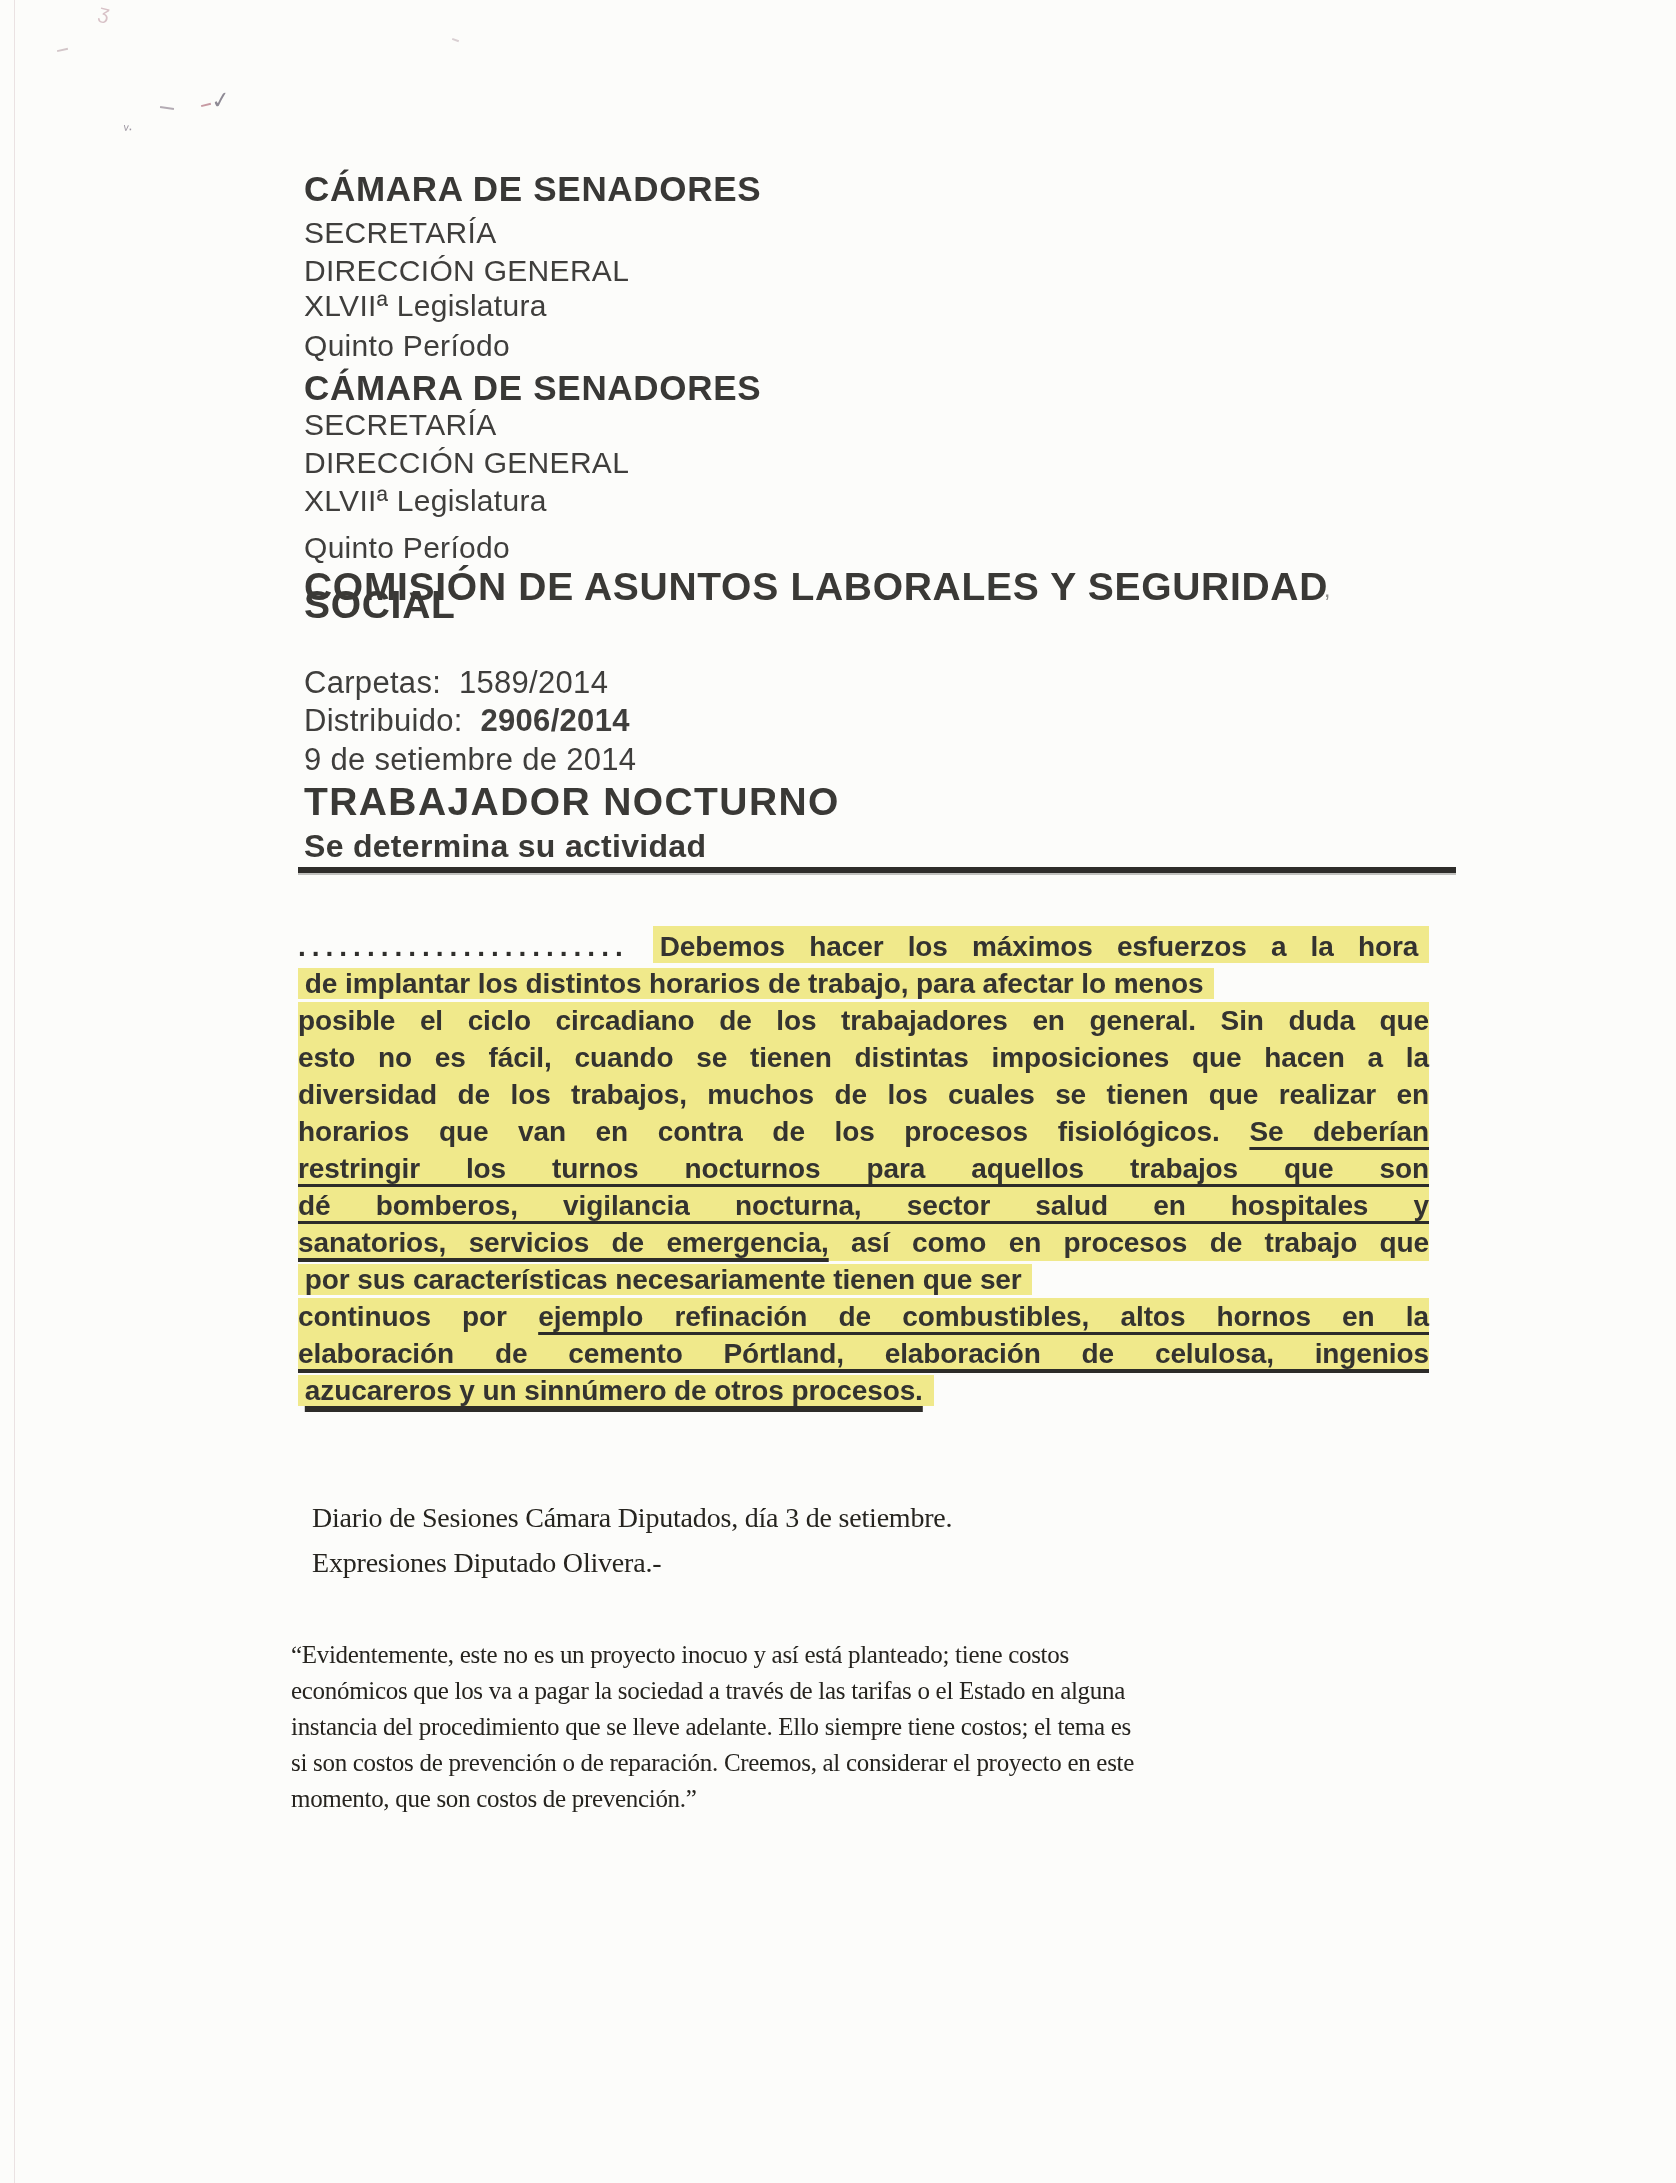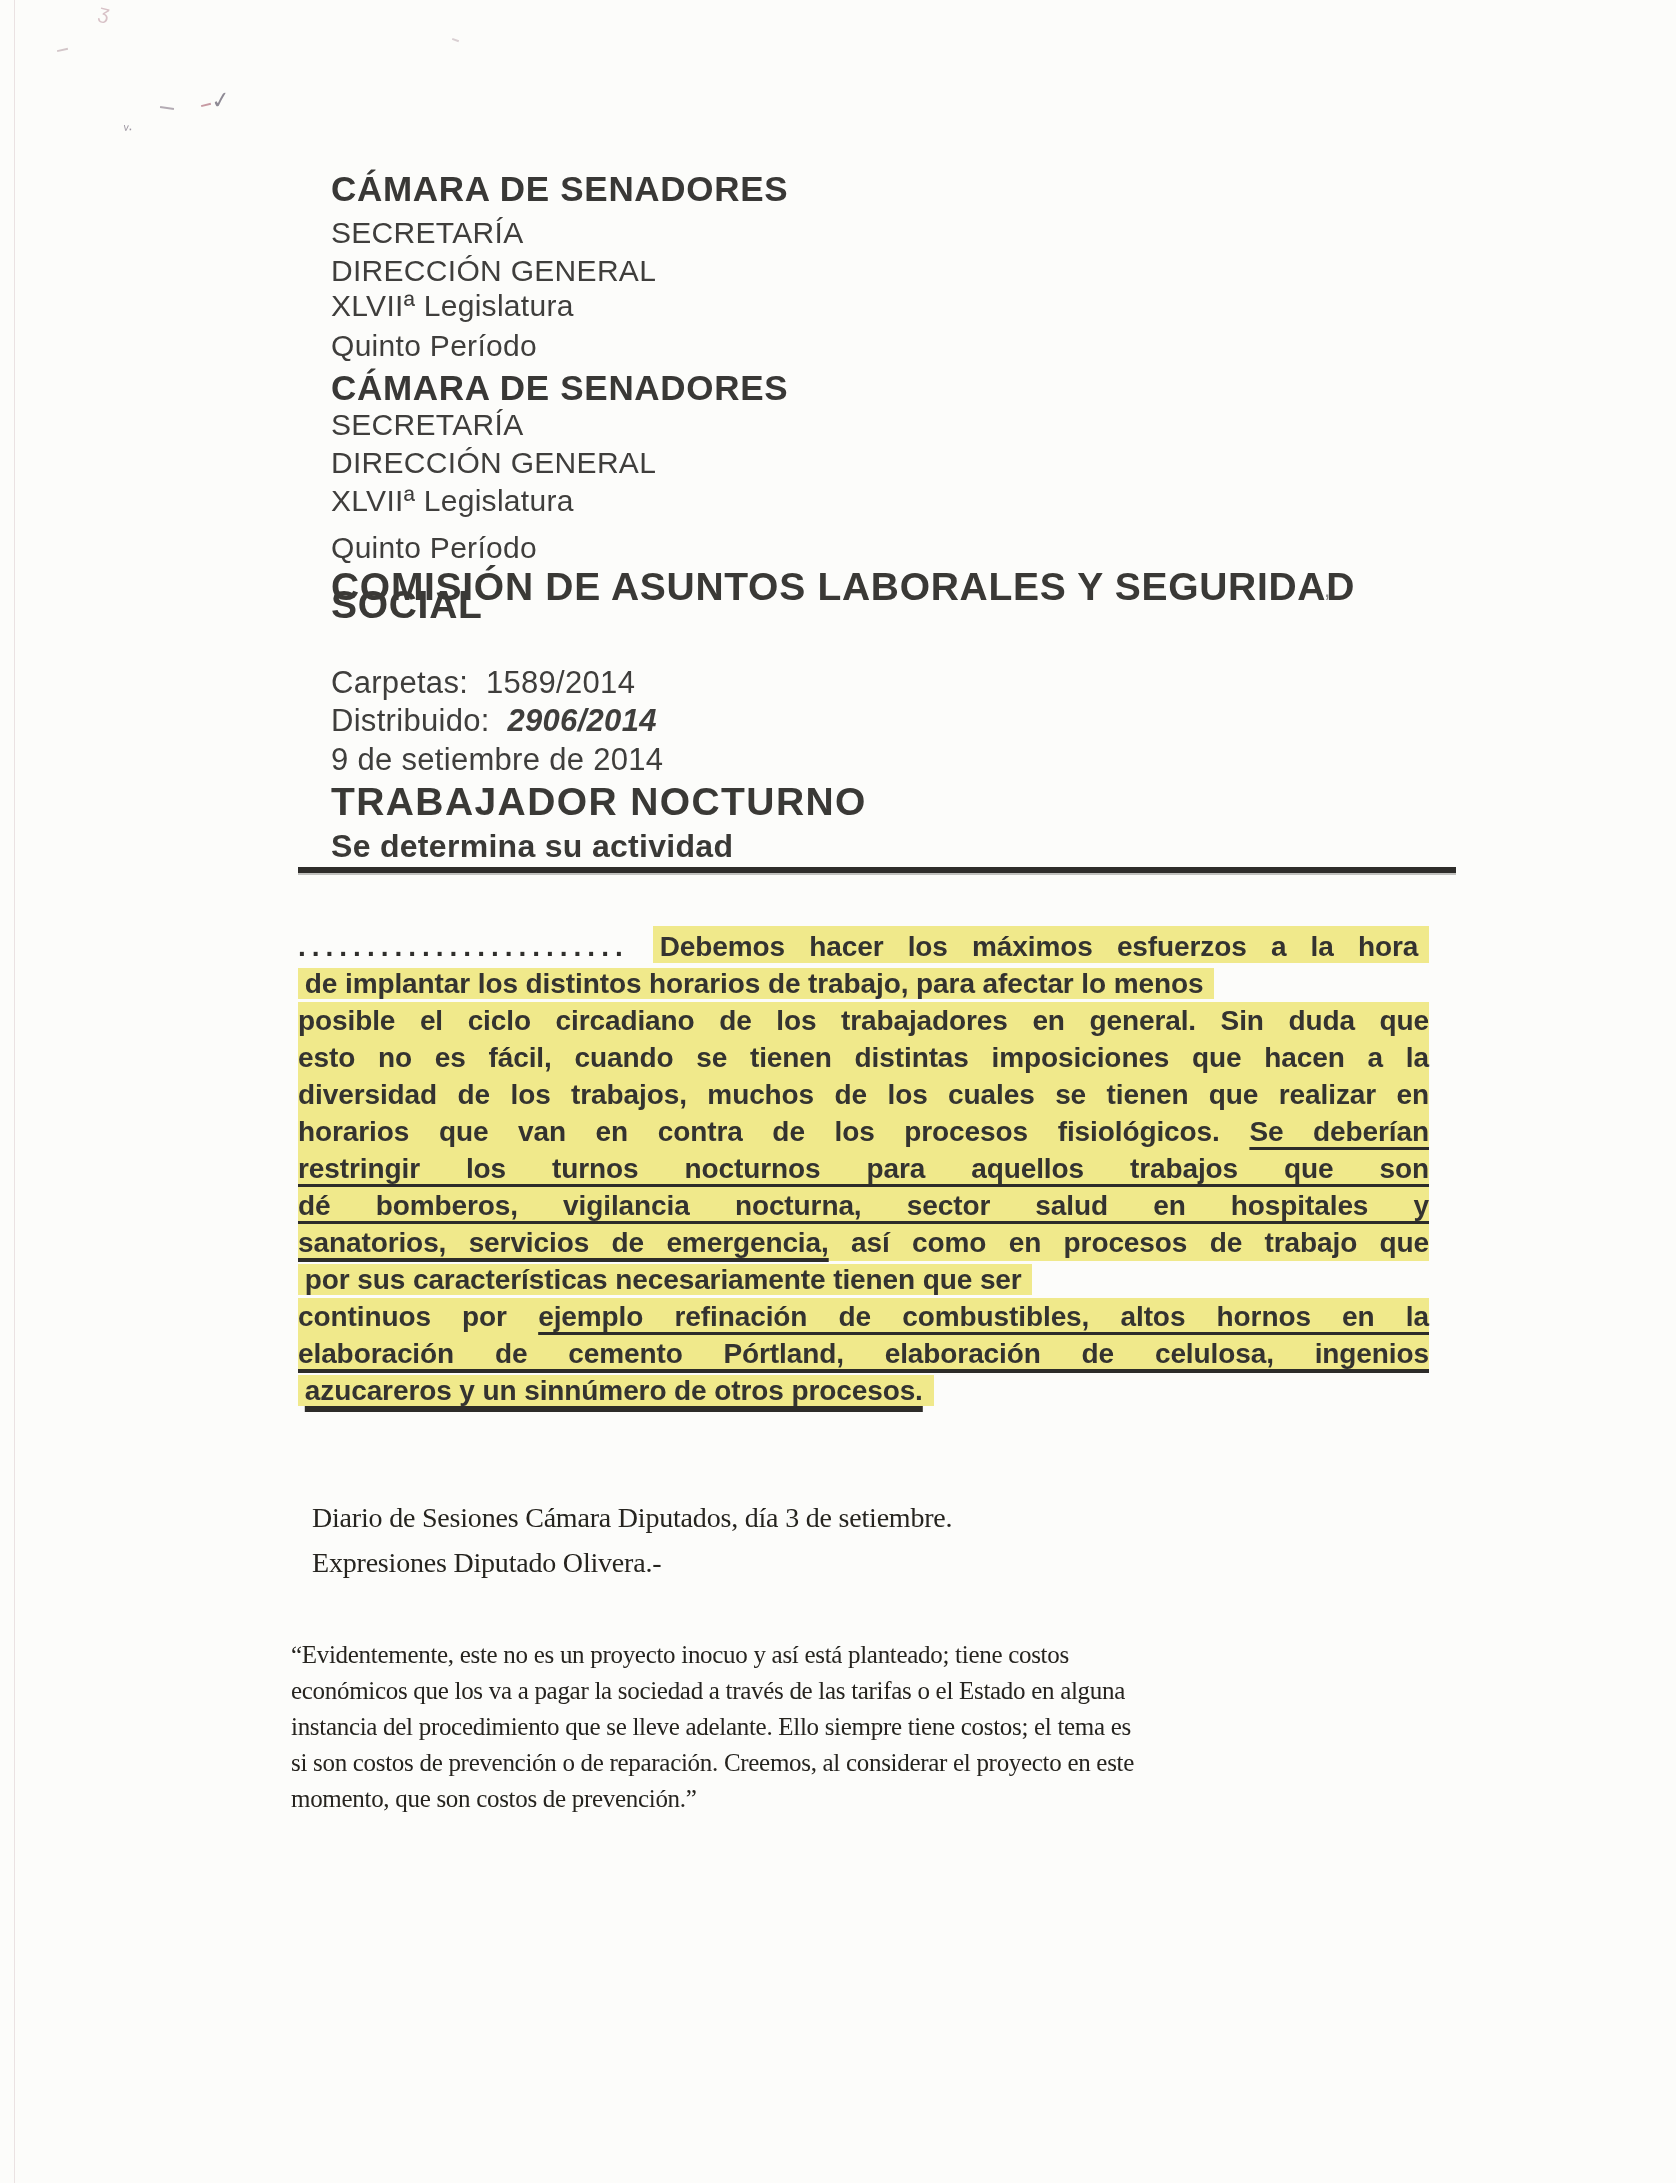--- a/index.html
+++ b/index.html
@@ -17,27 +17,27 @@
     font-family:"Liberation Sans",sans-serif;
     color:var(--ink);
   }
   .scan-edge{
     position:absolute;left:13.5px;top:0;width:1.4px;height:2183px;
     background:#eae2e2;
   }
   
   .hline{
     position:absolute;left:304px;white-space:nowrap;
-    font-size:30px;font-weight:400;color:#3f3e3c;letter-spacing:0.3px;margin-left:27px;
+    font-size:30px;font-weight:400;color:#3f3e3c;letter-spacing:0.3px;
   }
   .hline.b{font-weight:700;color:#39383六;}
   .hline.b{font-weight:700;color:#393836;}
   .hline.big{font-size:39px;font-weight:700;letter-spacing:0.7px;color:#3a3936;}
   .hline.med{font-size:32px;font-weight:700;color:#3a3936;}
-  .bold-val{font-weight:700;font-style:italic;}
+  .bold-val{font-weight:700;}
   .title-rule{
     position:absolute;left:298px;top:867px;width:1158px;height:6px;
     background:var(--rule);
     box-shadow:0 2px 0 rgba(40,40,35,.28);
   }
   .comma-speck{
     position:absolute;left:1324px;top:576px;font-size:23px;color:#8b8b89;
   }
   
   .highlight-block{

